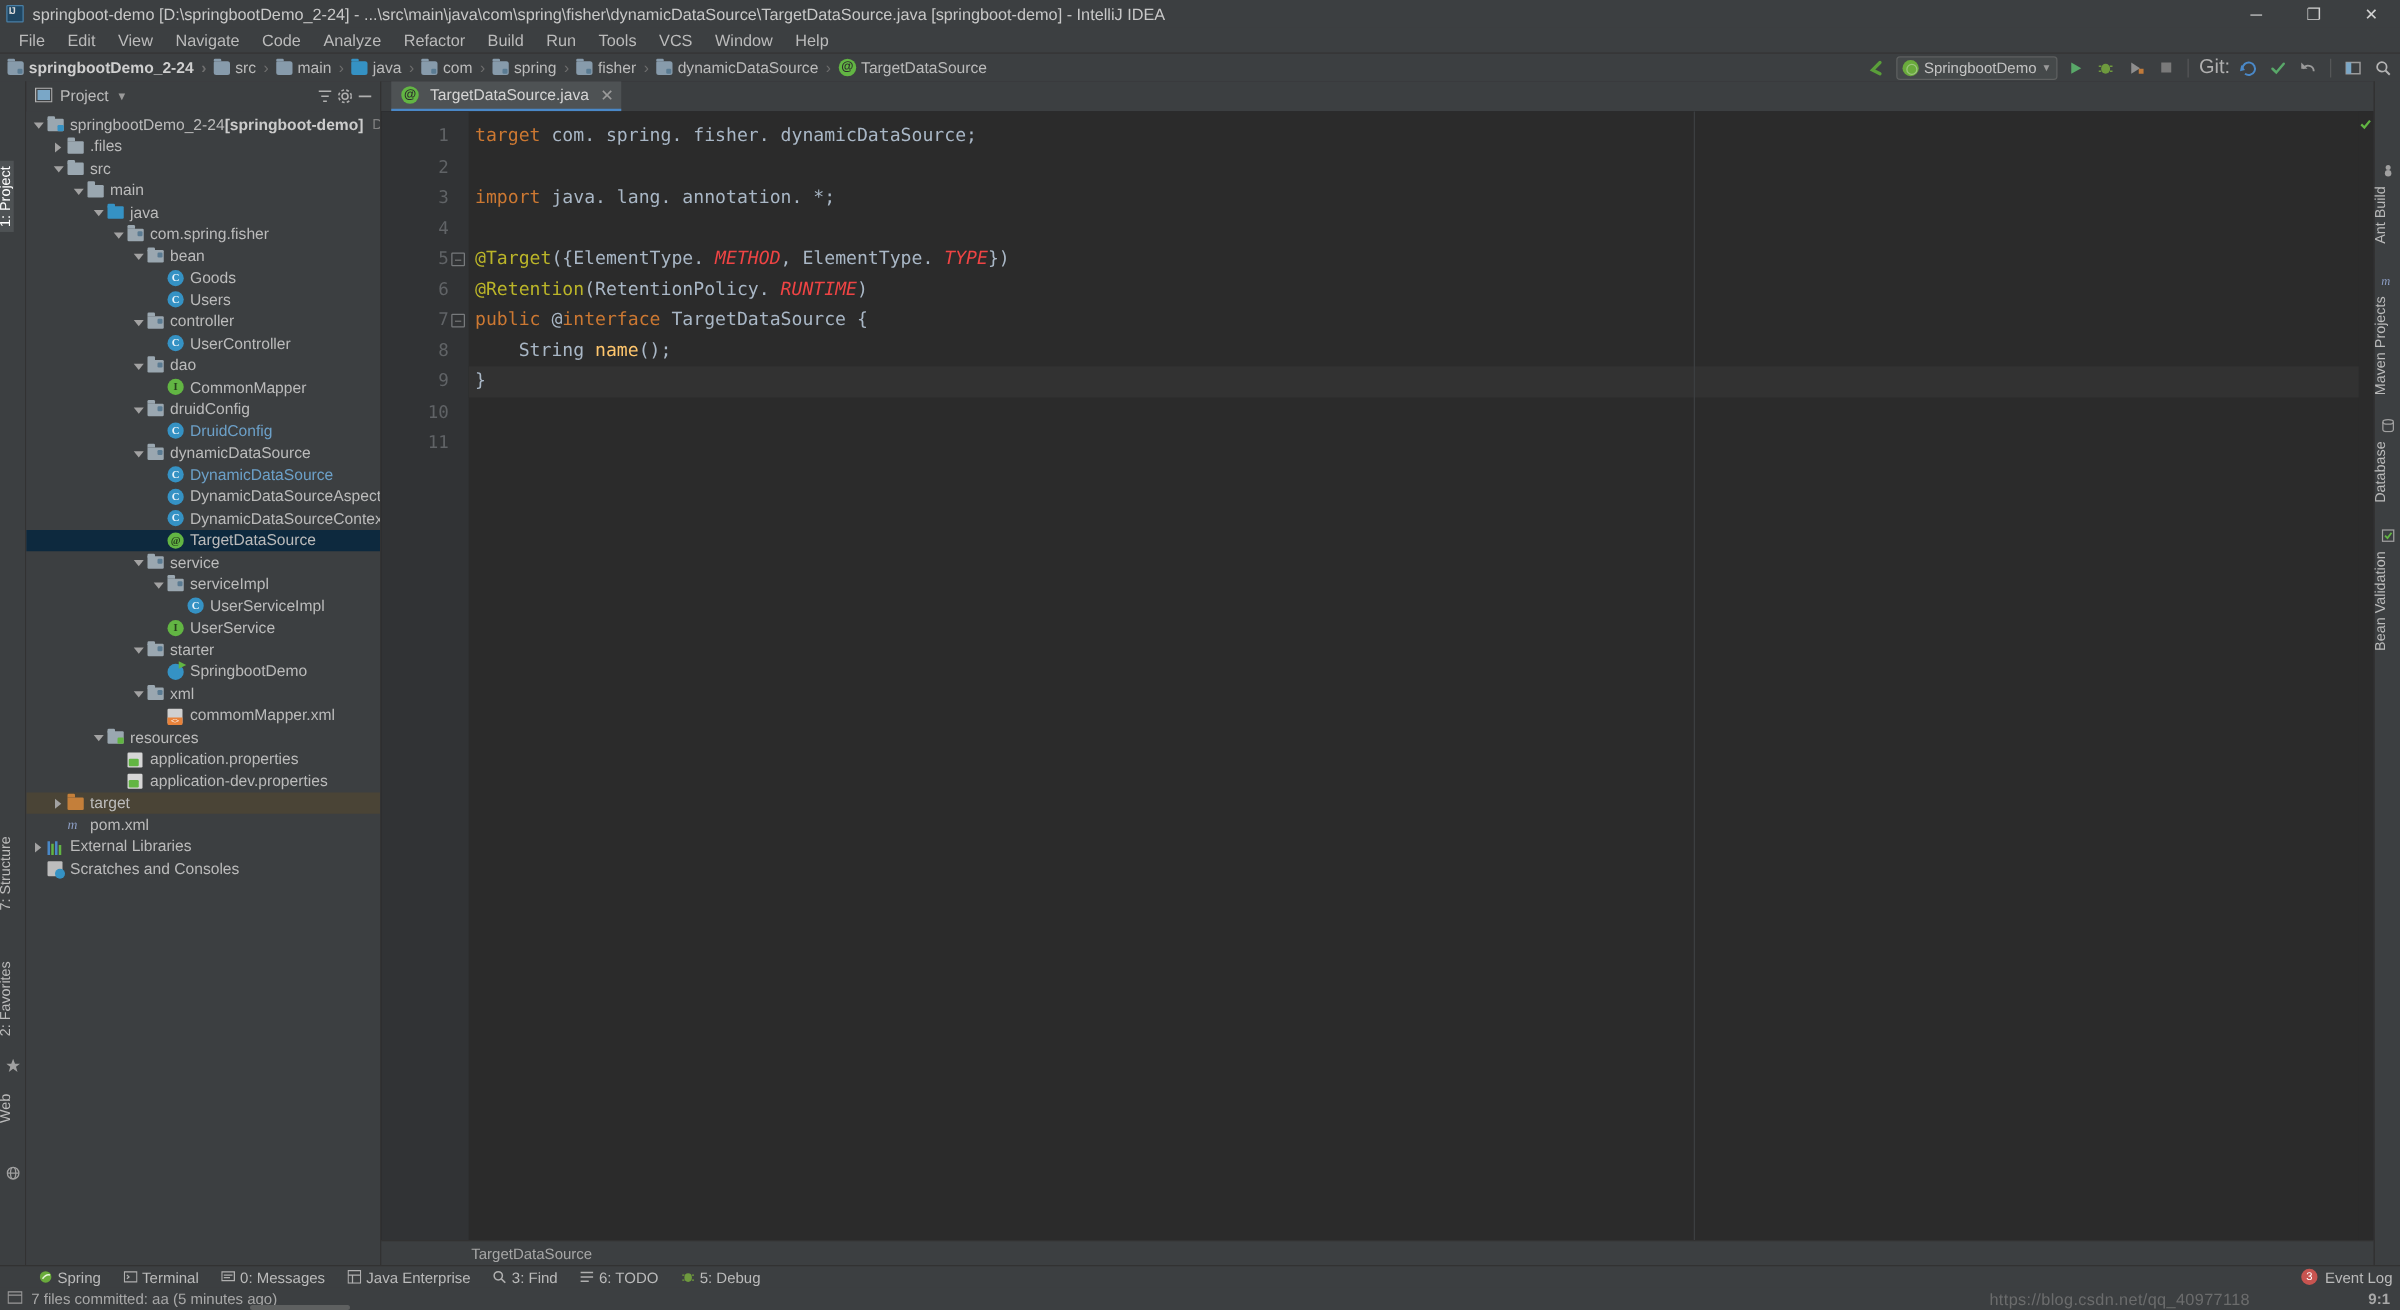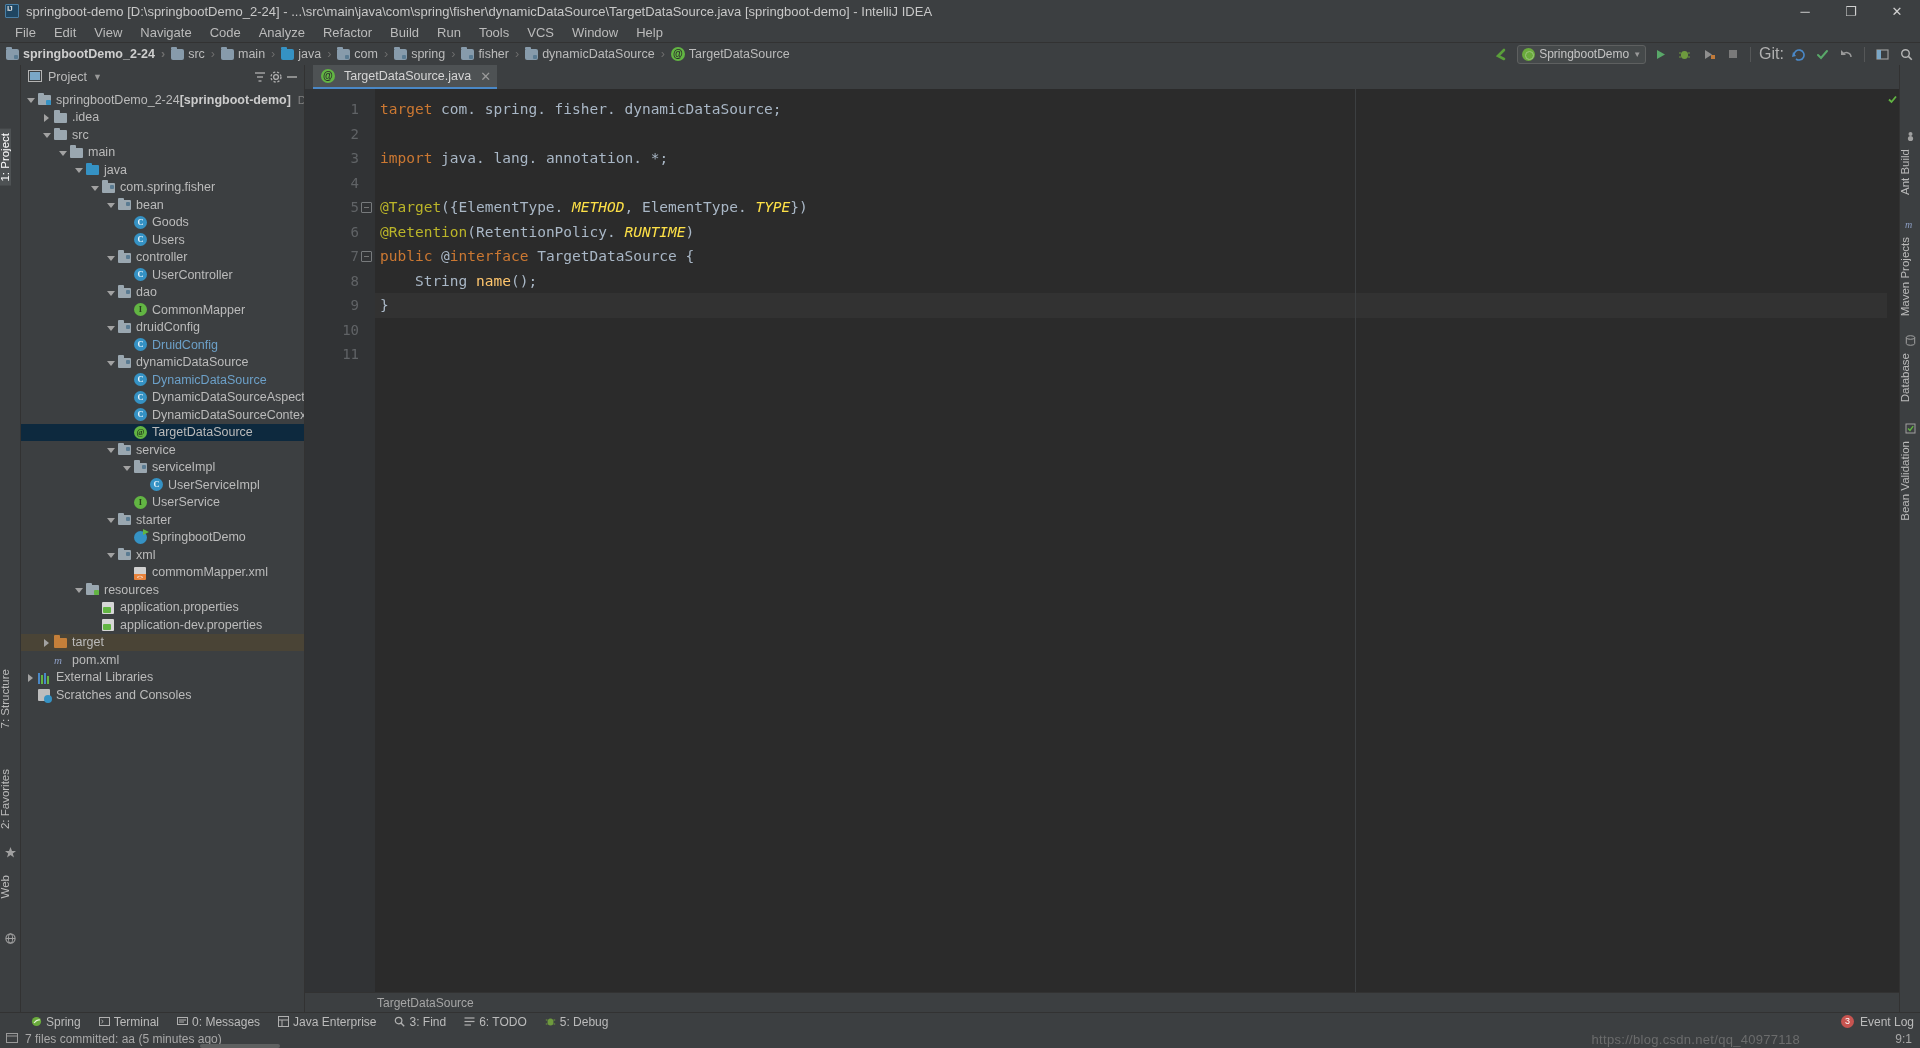--- a/index.html
+++ b/index.html
@@ -91,40 +91,40 @@
   .tabbar{ height:24px; background:#3c3f41; display:flex; align-items:flex-end; padding-left:8px;}
   .tab{ height:24px; display:flex; align-items:center; gap:5px; padding:0 6px 0 8px; background:#4e5254; border-bottom:2px solid #4a88c7; font-size:12.5px; color:#d5d5d5;}
   .tab .close{ color:#9b9b9b; font-size:13px; margin-left:4px;}
   .editor-body{ flex:1; display:flex; position:relative; background:#2b2b2b; overflow:hidden;}
   .gutter{ width:70px; background:#313335; flex:none; padding-top:8px; text-align:right; position:relative;}
   .gutter .ln{ height:24.5px; line-height:24.5px; color:#606366; font-size:14px; font-family:"DejaVu Sans Mono", monospace; padding-right:16px;}
   .fold{ position:absolute; right:3px; width:11px; height:11px; border:1px solid #777a7c; background:#313335; color:#999; font-size:9px; line-height:9px; text-align:center; border-radius:1px;}
   .code{ flex:1; padding-top:8px; padding-left:5px; font-family:"DejaVu Sans Mono", monospace; font-size:14.5px; position:relative; min-width:0; overflow:hidden;}
   .cl{ height:24.5px; line-height:24.5px; white-space:pre; }
   .k-kw{ color:#cc7832; } .k-ann{ color:#bbb529; } .k-def{ color:#a9b7c6; }
-  .k-const{ color:#fde047; font-style:italic; }
+  .k-const{ color:#ef4444; font-style:italic; }
   .k-meth{ color:#ffc66d; } .k-punc{ color:#a9b7c6; }
   .caret-line{ position:absolute; left:0; right:0; height:24.5px; background:#323232; }
   .right-margin{ position:absolute; top:0; bottom:0; width:1px; background:#3c3f41;}
   .scroll-marker{ position:absolute; right:0; top:0; width:12px; bottom:0; background:#2b2b2b;}
   .mark-ok{ position:absolute; right:2px; top:6px; width:9px; height:9px; }
   .editor-foot{ height:20px; background:#3c3f41; display:flex; align-items:center; padding-left:72px; font-size:12px; color:#a6a6a6; border-top:1px solid #323232;}
 
   
   .rightstrip{ width:21px; background:#3c3f41; border-left:1px solid #323232; position:relative; flex:none; }
 
   
   .bottombar{ height:18px; background:#3c3f41; display:flex; align-items:center; padding-left:22px; gap:0px; border-top:1px solid #323232; position:relative;}
   .bbtn{ display:flex; align-items:center; gap:4px; padding:0 9px; height:18px; font-size:12px; color:#bbbbbb; }
   .bottom-right{ position:absolute; right:6px; display:flex; align-items:center; gap:6px; }
   .badge{ width:13px;height:13px;border-radius:50%;background:#c75450;color:#fff;font-size:9px;line-height:13px;text-align:center;}
 
   
   .statusbar{ height:18px; background:#3c3f41; display:flex; align-items:center; padding-left:6px; font-size:12px; color:#a8a8a8; position:relative;}
-  .status-right{ position:absolute; right:8px; display:flex; align-items:center; gap:14px; color:#a8a8a8;}
+  .status-right{ position:absolute; right:8px; display:flex; align-items:center; gap:14px; color:#a8a8a8;font-weight:bold;}
   .watermark{ position:absolute; right:120px; bottom:1px; font-size:13px; color:#7b7b7b; opacity:.75; letter-spacing:.3px;}
   .scroll-h{ position:absolute; left:200px; bottom:0px; width:80px; height:4px; background:#5e6060; border-radius:2px;}
 </style>
 </head>
 <body>
 
 <div class="titlebar">
   <div class="app-logo"></div>
   <div class="title-text">springboot-demo [D:\springbootDemo_2-24] - ...\src\main\java\com\spring\fisher\dynamicDataSource\TargetDataSource.java [springboot-demo] - IntelliJ IDEA</div>
   <div class="win-btns">
@@ -329,21 +329,21 @@
           <span>springbootDemo_2-24</span>
           <b style="font-weight: bold; color: rgb(204, 204, 204);"> [springboot-demo]</b>
           <span class="lbl-dim">D:\spring</span>
         </div>
         <div class="row">
           <span style="width: 20px; flex: 0 0 auto;"></span>
           <span class="arrow right"></span>
           <span class="ic">
             <span class="ic-folder"></span>
           </span>
-          <span>.idea</span>
+          <span>.files</span>
         </div>
         <div class="row">
           <span style="width: 20px; flex: 0 0 auto;"></span>
           <span class="arrow down"></span>
           <span class="ic">
             <span class="ic-folder"></span>
           </span>
           <span>src</span>
         </div>
         <div class="row">

